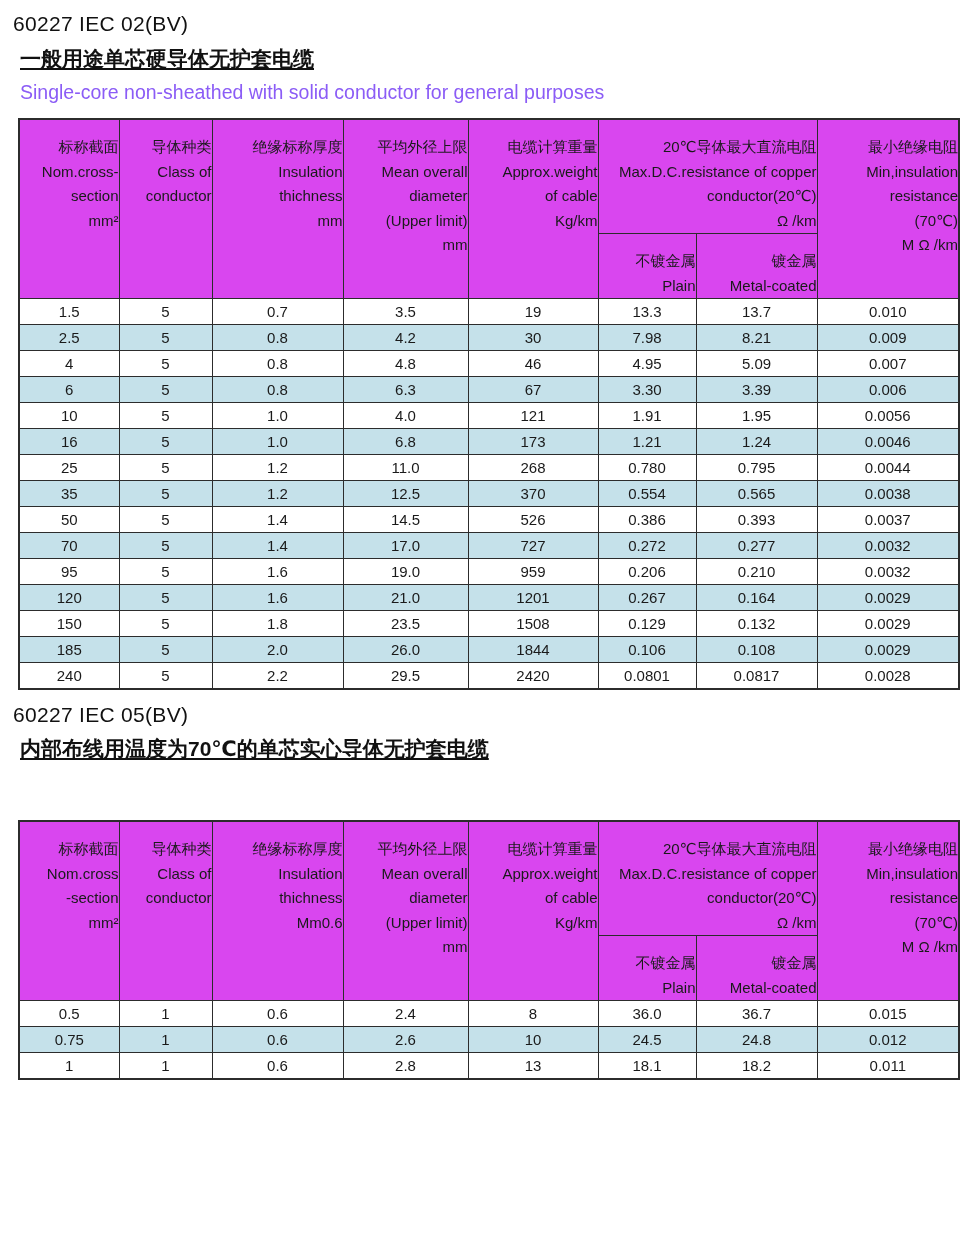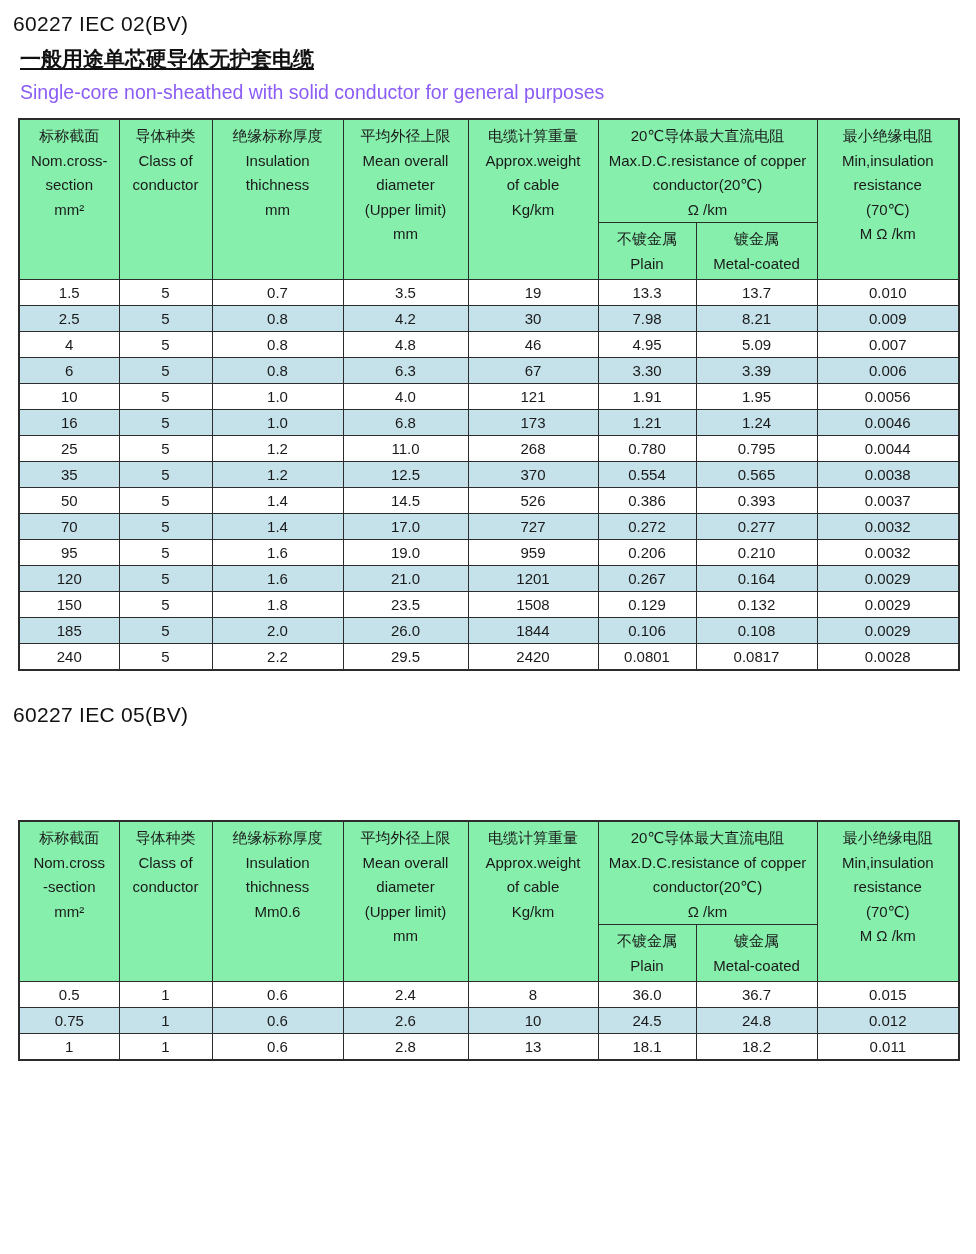--- a/index.html
+++ b/index.html
@@ -7,21 +7,21 @@
   body { font-family:"Liberation Sans","DejaVu Sans",sans-serif; color:#1a1a1a; }
   .page { position:relative; width:976px; height:1254px; background:#fff; overflow:hidden; }
 
   .sec-code { position:absolute; left:4px; font-size:21px; letter-spacing:.3px; color:#111;margin-left:9px; }
   .sec-zh   { position:absolute; left:20px; font-size:21px; font-weight:bold; color:#111;text-decoration:underline; }
   .sec-en   { position:absolute; left:20px; font-size:19.5px; color:#8b5cf6; }
 
   table.data { position:absolute; left:18px; border-collapse:collapse; table-layout:fixed;
                width:940px; border:2px solid #2c2c2c; }
   table.data th, table.data td { border:1.5px solid #2c2c2c; text-align:center; vertical-align:top; }
-  table.data th { background:#86efac; font-weight:normal; padding-top:4px; }
+  table.data th { background:#d946ef; font-weight:normal; padding-top:15px;text-align:right; }
   table.data .hl { font-size:15px; line-height:24.5px; white-space:nowrap; }
   table.data td { font-size:15px; height:26px; vertical-align:middle; padding:0 2px; }
   table.data tbody tr:nth-child(even) td { background:#c5e1ea; }
   tr.h1 th { height:97px; }
   tr.h1 th.rs { height:154px; }
   tr.h2 th { height:57px; }
 
   .diagram-area { position:absolute; left:0; top:1060px; width:976px; height:194px; }
 </style>
 </head>
@@ -249,20 +249,21 @@
           <td>29.5</td>
           <td>2420</td>
           <td>0.0801</td>
           <td>0.0817</td>
           <td>0.0028</td>
         </tr>
       </tbody>
   </table>
 
   <div class="sec-code" style="top:703px">60227 IEC 05(BV)</div>
+  <div class="sec-zh" style="top:735px">内部布线用温度为70℃的单芯实心导体无护套电缆</div>
 
   <table class="data" style="top:820px">
     <colgroup>
       <col style="width:100px">
         <col style="width:93px">
         <col style="width:131px">
         <col style="width:125px">
       <col style="width:130px">
         <col style="width:98px">
         <col style="width:121px">

